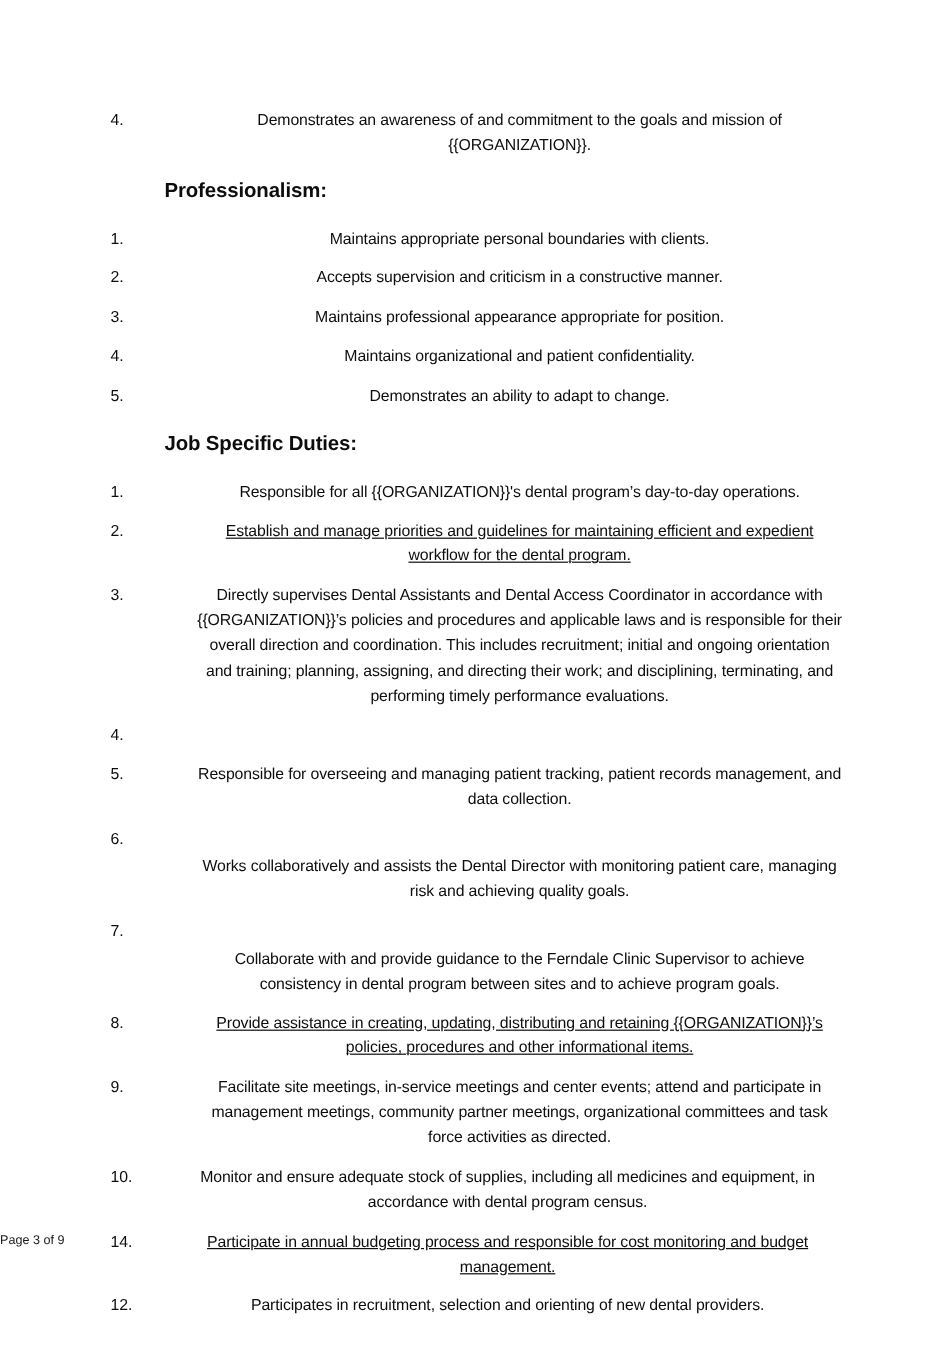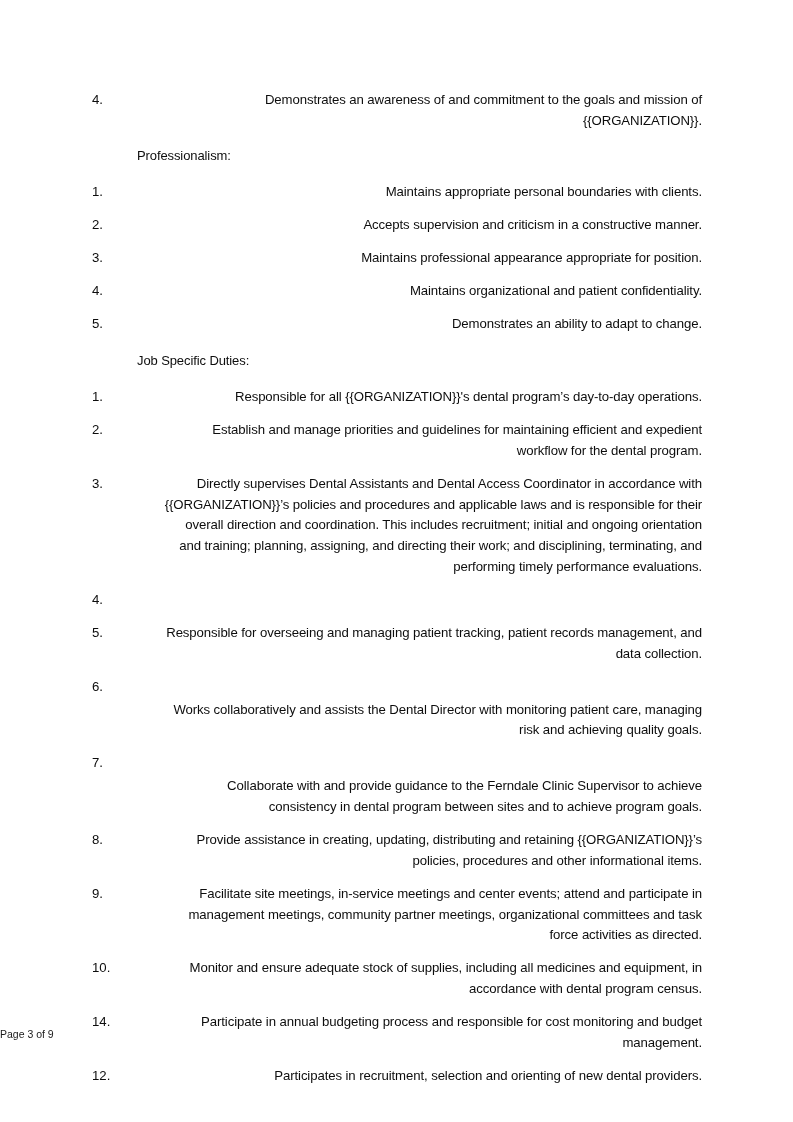--- a/index.html
+++ b/index.html
@@ -40,31 +40,31 @@
     font-size: 13.2px;
     line-height: 1.58;
   }
   .item.narrow .num {
     width: 52px;
   }
   .item .txt {
     flex: 1 1 auto;
     font-size: 13.2px;
     line-height: 1.58;
-    text-align: right;
+    text-align: center;
     letter-spacing: -0.1px;
   }
   .item.w-wide .txt { width: 530px; }
-  .item.w-mid  .txt { width: 512px; }
+  .item.w-mid  .txt { width: 512px; text-decoration: underline; }
   .item.w-nar  .txt { width: 500px; margin-top: 23px; }
 
   
   .heading {
-    font-weight: normal;
-    font-size: 13px;
+    font-weight: bold;
+    font-size: 17px;
     line-height: 1.58;
     margin-top: 16px;
     margin-bottom: 16px;
     letter-spacing: -0.1px;
     padding-left: 45px;
   }
   .heading.first { margin-top: 14px; }
 
   
   .footer {

